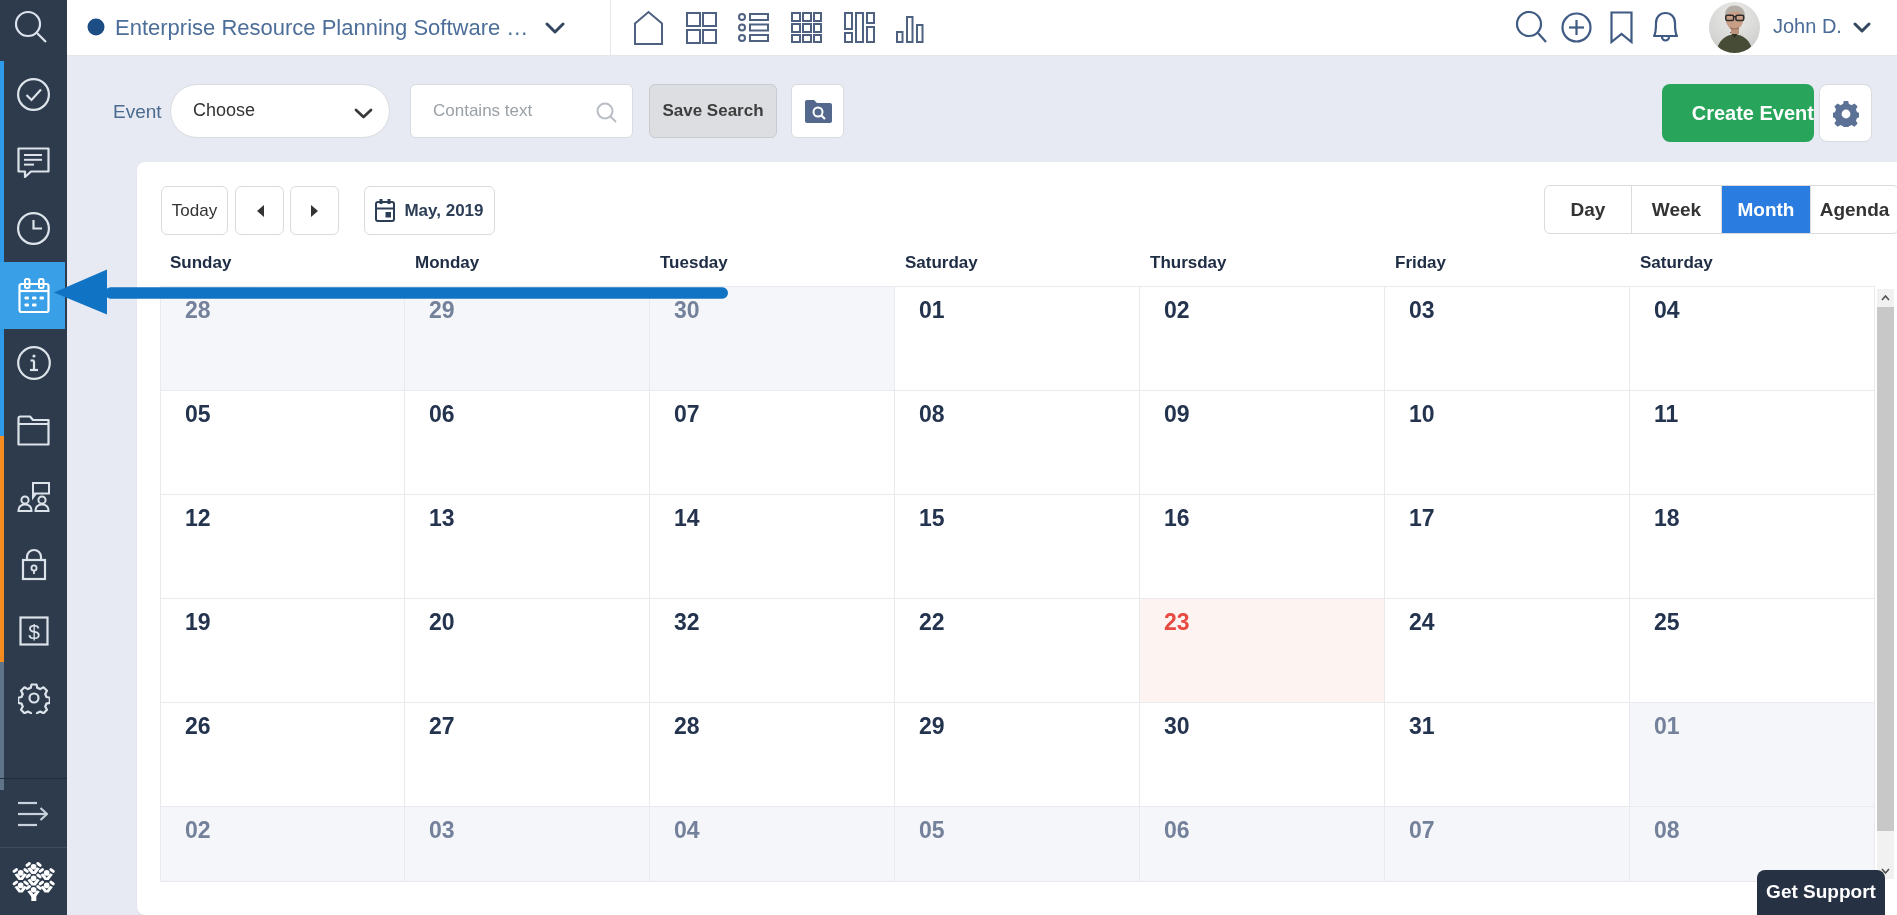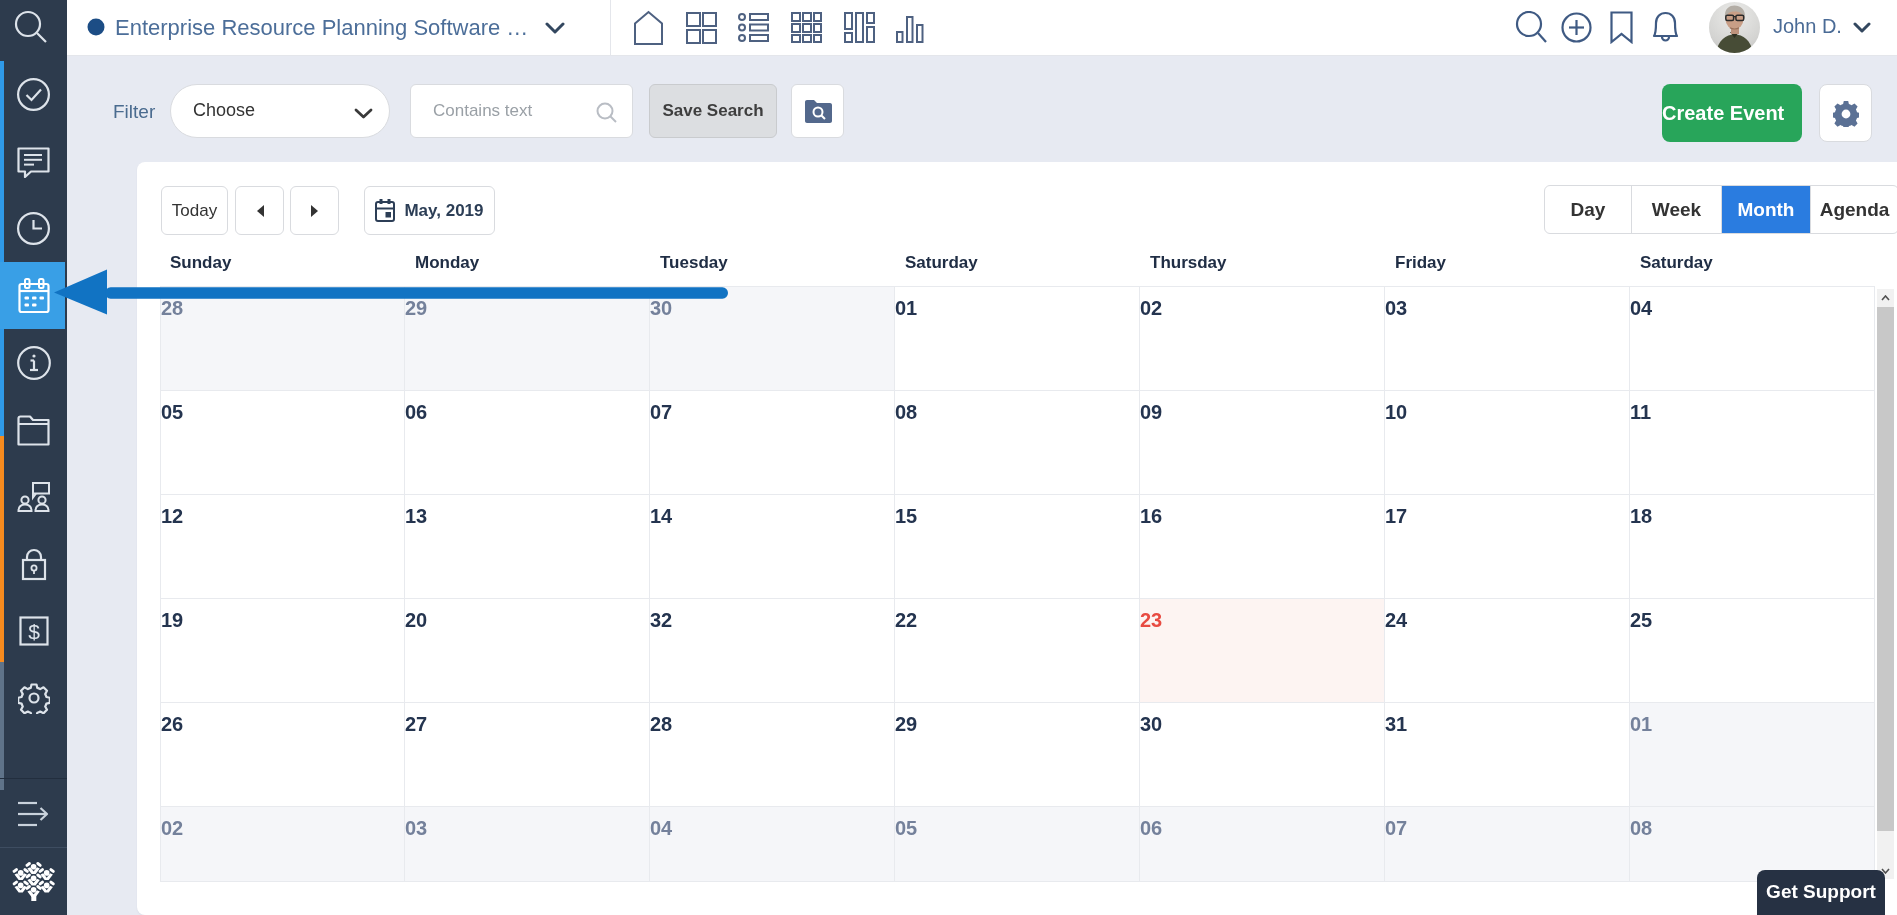--- a/index.html
+++ b/index.html
@@ -24,42 +24,42 @@
 
 .ctrl { position:absolute; background:#fff; border:1px solid #d9dbdf; border-radius:6px; }
 #filter-label { position:absolute; left:113px; top:101px; font-size:19px; color:#4a6b8f; }
 #choose { left:170px; top:84px; width:220px; height:54px;border-radius:27px; }
 #choose span { position:absolute; left:22px; top:15px; font-size:18px; color:#333; }
 #contains { left:410px; top:84px; width:223px; height:54px; }
 #contains span { position:absolute; left:22px; top:16px; font-size:17px; color:#9aa0a6; }
 #savesearch { left:649px; top:84px; width:128px; height:54px; background:#dcdee1; border-color:#c9cbce; }
 #savesearch span { position:absolute; left:0; width:100%; text-align:center; top:16px; font-size:17px; font-weight:700; color:#3e3e3e; }
 #folderbtn { left:791px; top:84px; width:53px; height:54px; }
-#createbtn { position:absolute; left:1662px; top:84px; width:140px; height:58px; background:#28a55a; border-radius:8px; color:#fff; font-size:20px; font-weight:700; text-align:left; line-height:58px; }
+#createbtn { position:absolute; left:1662px; top:84px; width:152px; height:58px; background:#28a55a; border-radius:8px; color:#fff; font-size:20px; font-weight:700; text-align:right; line-height:58px; }
 #gearbtn { left:1819px; top:84px; width:53px; height:58px; border-radius:8px; }
 
 
 #card { position:absolute; left:89px; top:162px; width:1770px; height:753px; background:#fff; border-radius:8px; z-index:5; box-shadow:0 1px 2px rgba(30,40,60,0.06);margin-left:48px; }
 .cbtn { position:absolute; background:#fff; border:1px solid #d9dbdf; border-radius:6px; display:flex; align-items:center; justify-content:center; font-size:17px; font-weight:500; color:#333; }
 #btn-today { left:24px; top:24px; width:67px; height:49px; }
 #btn-prev { left:98px; top:24px; width:49px; height:49px; }
 #btn-next { left:153px; top:24px; width:49px; height:49px; }
 #btn-may { left:227px; top:24px; width:131px; height:49px; font-weight:700; color:#2c3e56; }
 #views { position:absolute; left:1407px; top:23px; height:49px; border:1px solid #d9dbdf; border-radius:6px; display:flex; overflow:hidden; background:#fff; }
 #views div { height:47px; display:flex; align-items:center; justify-content:center; font-size:19px; font-weight:700; color:#333; border-right:1px solid #d9dbdf; }
 #views div:last-child { border-right:none; }
 #views .on { background:#2a7ce0; color:#fff; }
 
 
 .dh { position:absolute; top:91px; font-size:17px; font-weight:700; color:#202e45; }
 
 
 #grid { position:absolute; left:23px; top:124px; width:1715px; height:596px; border-top:1px solid #e8eaee; border-bottom:1px solid #e8eaee; overflow:hidden; }
 .row { position:absolute; left:0; width:1715px; height:104px; border-bottom:1px solid #e8eaee; }
-.cell { position:absolute; top:0; width:245px; height:103px; border-right:1px solid #e8eaee; padding:10px 0 0 0; font-size:20px; font-weight:700; color:#24344f; }
+.cell { position:absolute; top:0; width:245px; height:103px; border-right:1px solid #e8eaee; padding:10px 0 0 24px; font-size:23px; font-weight:700; color:#24344f; }
 .cell.first { border-left:1px solid #e8eaee; }
 .cell.oth { background:#f5f6f9; color:#74819b; }
 .cell.today { background:#fdf4f2; color:#e84b42; }
 
 
 #sbar { position:absolute; left:1740px; top:127px; width:17px; height:590px; background:#f1f1f1; }
 #sbar .thumb { position:absolute; left:0; top:18px; width:17px; height:524px; background:#c8c8c8; }
 #sbar .ar { position:absolute; left:0; width:17px; height:17px; display:flex; align-items:center; justify-content:center; }
 
 
@@ -172,21 +172,21 @@
       <line x1="24.6" y1="14.6" x2="26.9" y2="14.6" stroke="#2b2b2b" stroke-width="1.4"></line>
       <path d="M21 25.8 C23 27.4 28 27.4 30 25.8" fill="none" stroke="#97705a" stroke-width="1.2"></path>
     </g>
   </svg>
   <div id="john">John D.</div>
   <svg class="abs" style="left:1786px;top:22px" width="18" height="11" viewBox="0 0 18 11">
       <path d="M2 2 L9 9 L16 2" fill="none" stroke="#33475f" stroke-width="3" stroke-linecap="round" stroke-linejoin="round"></path>
     </svg>
 </div>
 
-<div id="filter-label">Filter</div>
+<div id="filter-label">Event</div>
 <div class="ctrl" id="choose">
     <span>Choose</span>
   <svg class="abs" style="left:183px;top:23px" width="19" height="11" viewBox="0 0 19 11">
       <path d="M2 2 L9.5 9 L17 2" fill="none" stroke="#3a3a3a" stroke-width="2.8" stroke-linecap="round" stroke-linejoin="round"></path>
     </svg>
 </div>
 <div class="ctrl" id="contains">
     <span>Contains text</span>
   <svg class="abs" style="left:185px;top:17px" width="22" height="22" viewBox="0 0 22 22">
       <circle cx="9" cy="9" r="7.5" fill="none" stroke="#b9bdc4" stroke-width="2"></circle>

